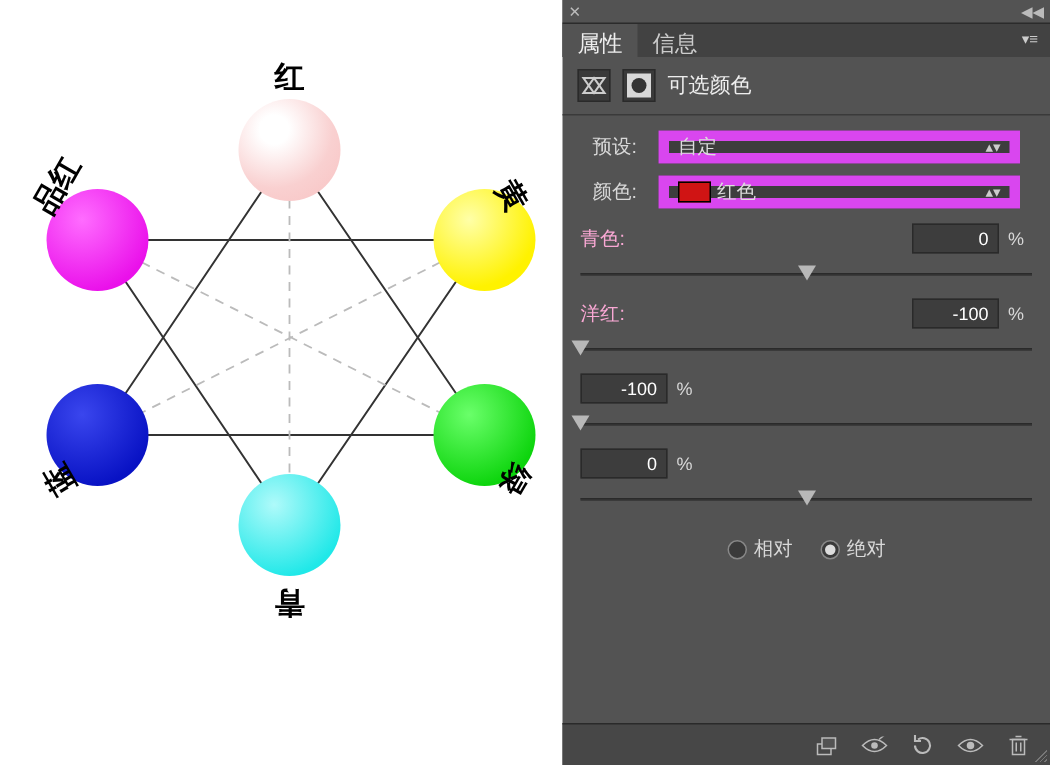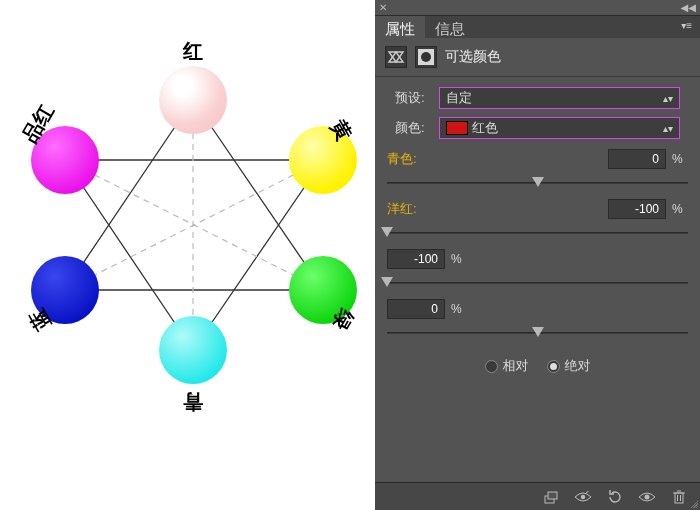--- a/index.html
+++ b/index.html
@@ -94,42 +94,42 @@
   .row {
     display: flex;
     align-items: center;
     padding: 4px 20px;
     gap: 6px;
   }
   .row-label { width: 38px; color: #d8d8d8; font-size: 13px; }
   .select {
     flex: 1;
     background: #3d3d3d;
-    border: 1px solid #d946ef;
+    border: 7px solid #d946ef;
     color: #ddd;
     height: 22px;
     display: flex;
     align-items: center;
     padding: 0 6px;
     justify-content: space-between;
     cursor: pointer;
     font-size: 13px;
   }
   .select .chev { font-size: 10px; color: #ccc; }
   .swatch {
     width: 22px; height: 14px;
     background: #e11;
     border: 1px solid #000;
     margin-right: 4px;
   }
   .slider-block { padding: 6px 12px 2px 12px; }
   .slider-row {
     display: flex; align-items: center; gap: 6px;
   }
-  .slider-label { flex: 1; color: #eab308; font-size: 13px; }
+  .slider-label { flex: 1; color: #f9a8d4; font-size: 13px; }
   .valbox {
     width: 58px; height: 20px;
     background: #3d3d3d;
     border: 1px solid #2a2a2a;
     color: #fff;
     text-align: right;
     padding: 2px 6px;
     font-size: 12px;
   }
   .pct { width: 16px; text-align: left; color: #d8d8d8; }

